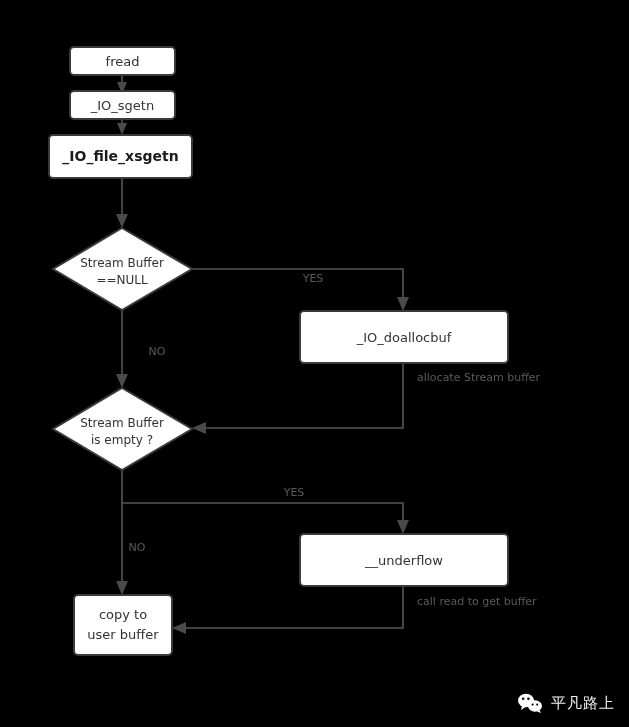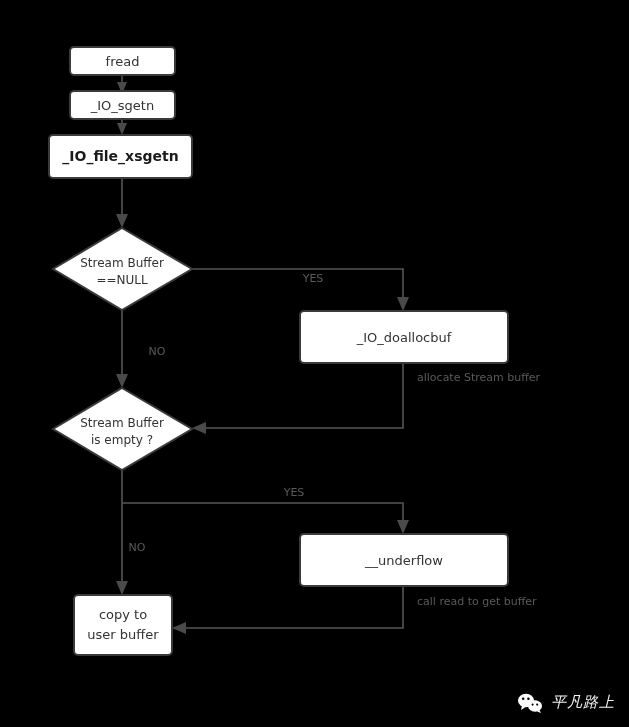--- a/index.html
+++ b/index.html
@@ -77,23 +77,22 @@
     font-family: "DejaVu Sans", sans-serif;
     font-size: 11px;
     text-anchor: start;
     dominant-baseline: middle;
   }
   #watermark {
     position: absolute;
     right: 14px;
     bottom: 14px;
     display: flex;
-    align-items: flex-start;
+    align-items: center;
     gap: 8px;
-    font-style: italic;
   }
   #watermark .wm-text {
     color: #f0f0f0;
     font-family: "DejaVu Sans", sans-serif;
     font-size: 15px;
     letter-spacing: 1px;
   }
   .wm-icon {
     display: block;
   }

